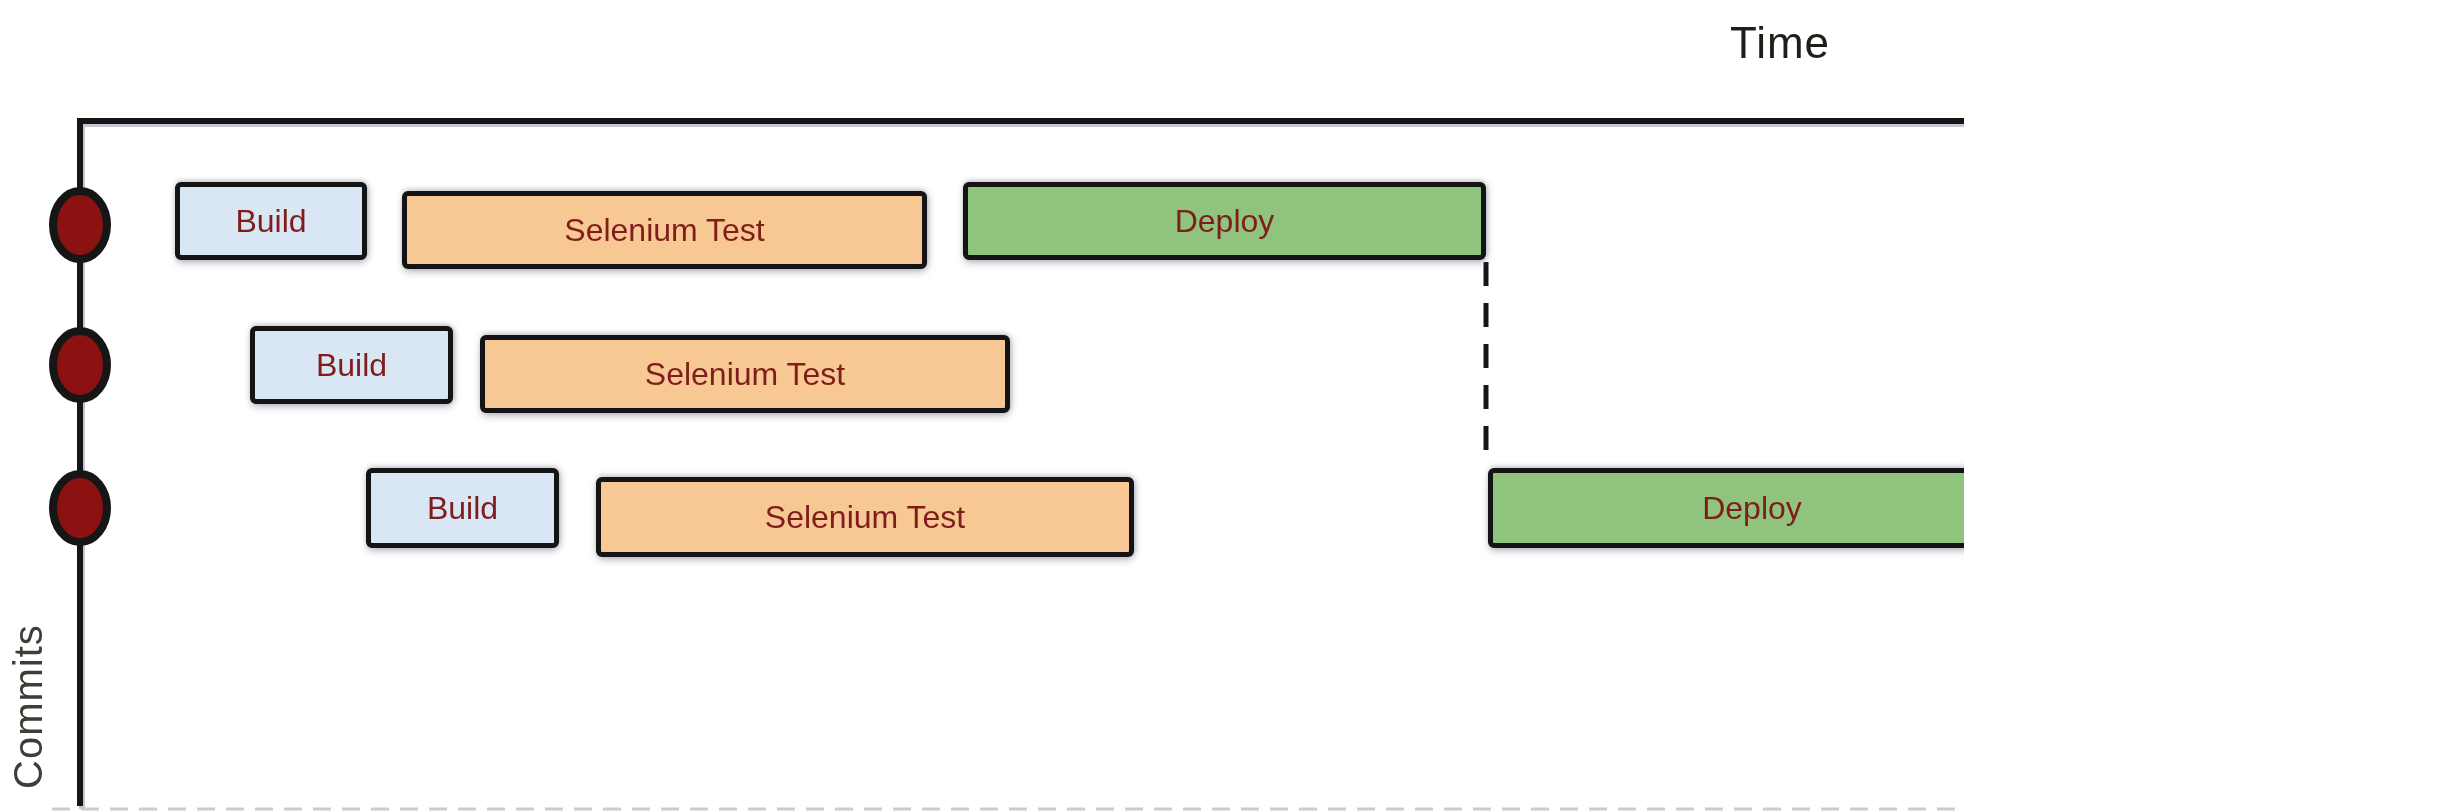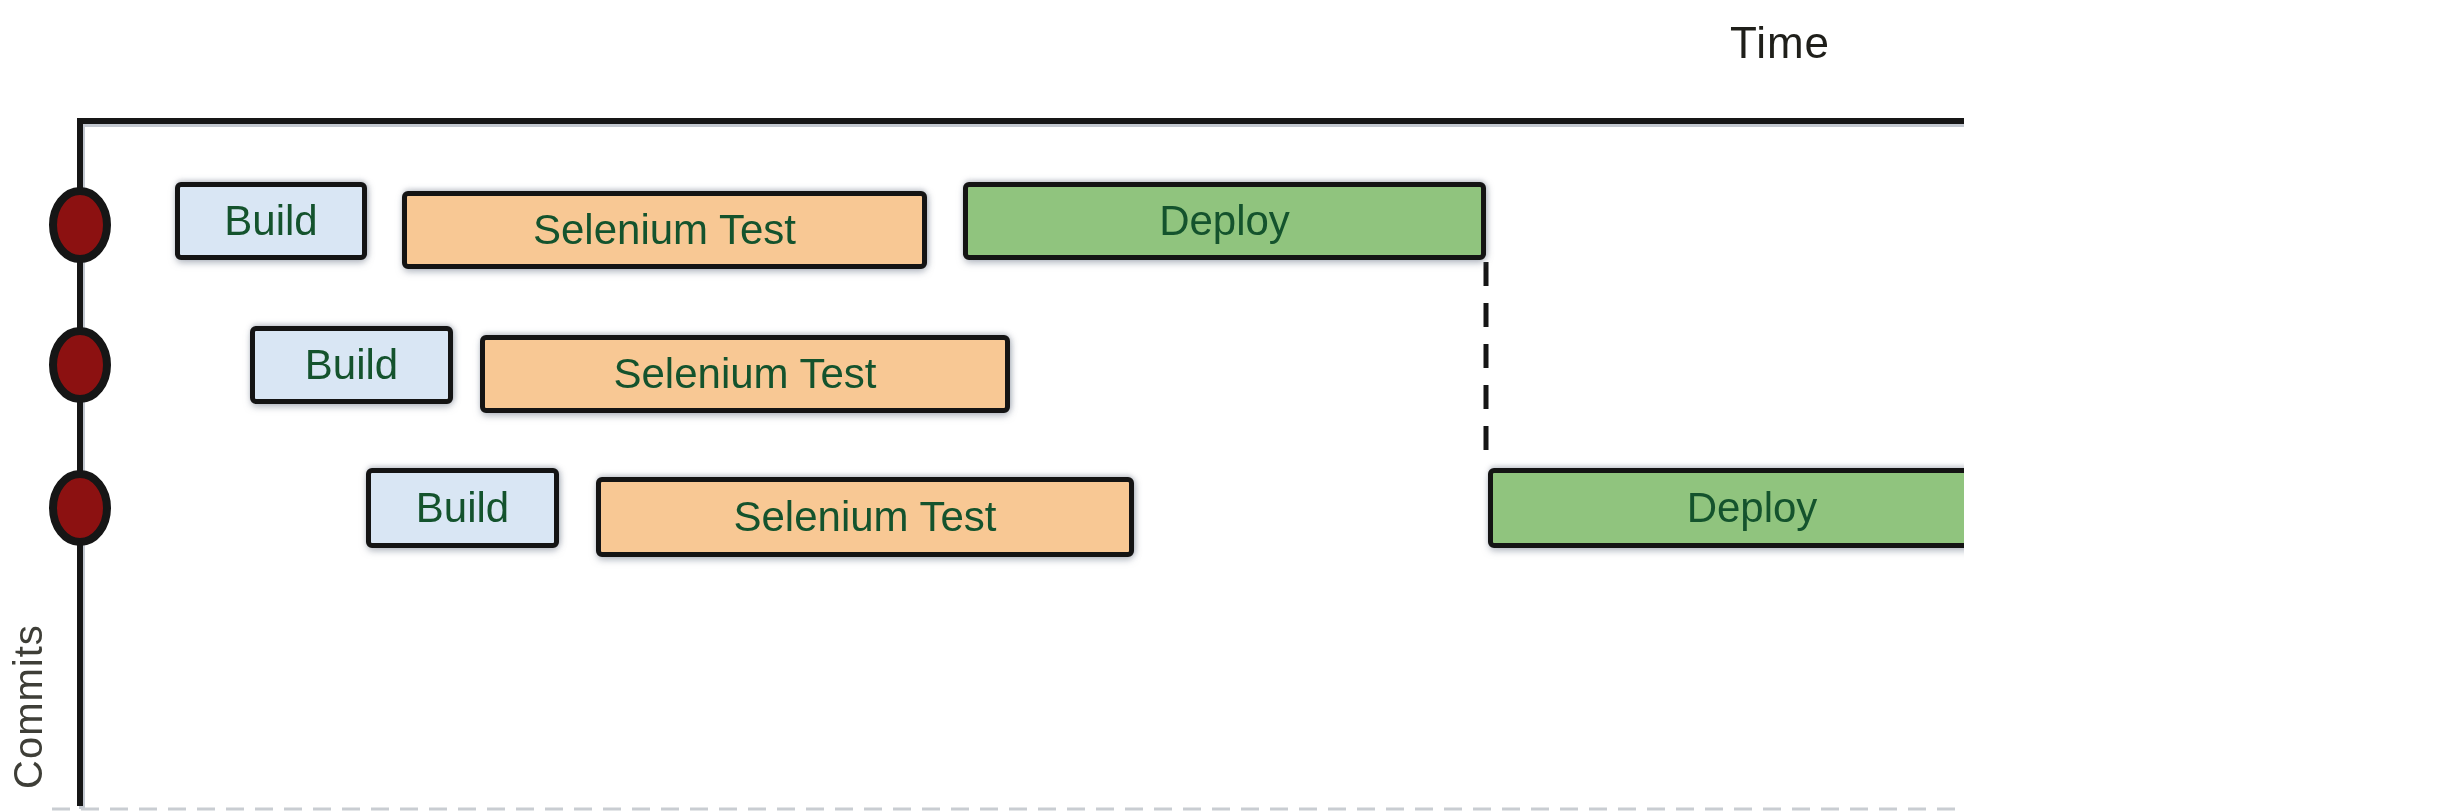--- a/index.html
+++ b/index.html
@@ -44,22 +44,22 @@
     font-size: 40px;
   }
   .stage {
     position: absolute;
     box-sizing: border-box;
     border: 5px solid #141414;
     border-radius: 6px;
     display: flex;
     align-items: center;
     justify-content: center;
-    font-size: 42px;
-    color: #14532d;
+    font-size: 32px;
+    color: #7f1d1d;
     box-shadow: 0 4px 7px -1px rgba(125,135,150,0.55),
                 0 -3px 5px -1px rgba(125,135,150,0.38),
                 4px 0 6px -2px rgba(125,135,150,0.35);
   }
   .stage.build  { background: var(--build-fill, #d9e6f4); }
   .stage.test   { background: var(--test-fill, #f8c894); margin-top: 9px; }
   .stage.deploy { background: var(--deploy-fill, #90c47e); }
 
   .row1 { top: 182px; height: 78px; }
   .row2 { top: 326px; height: 78px; }

